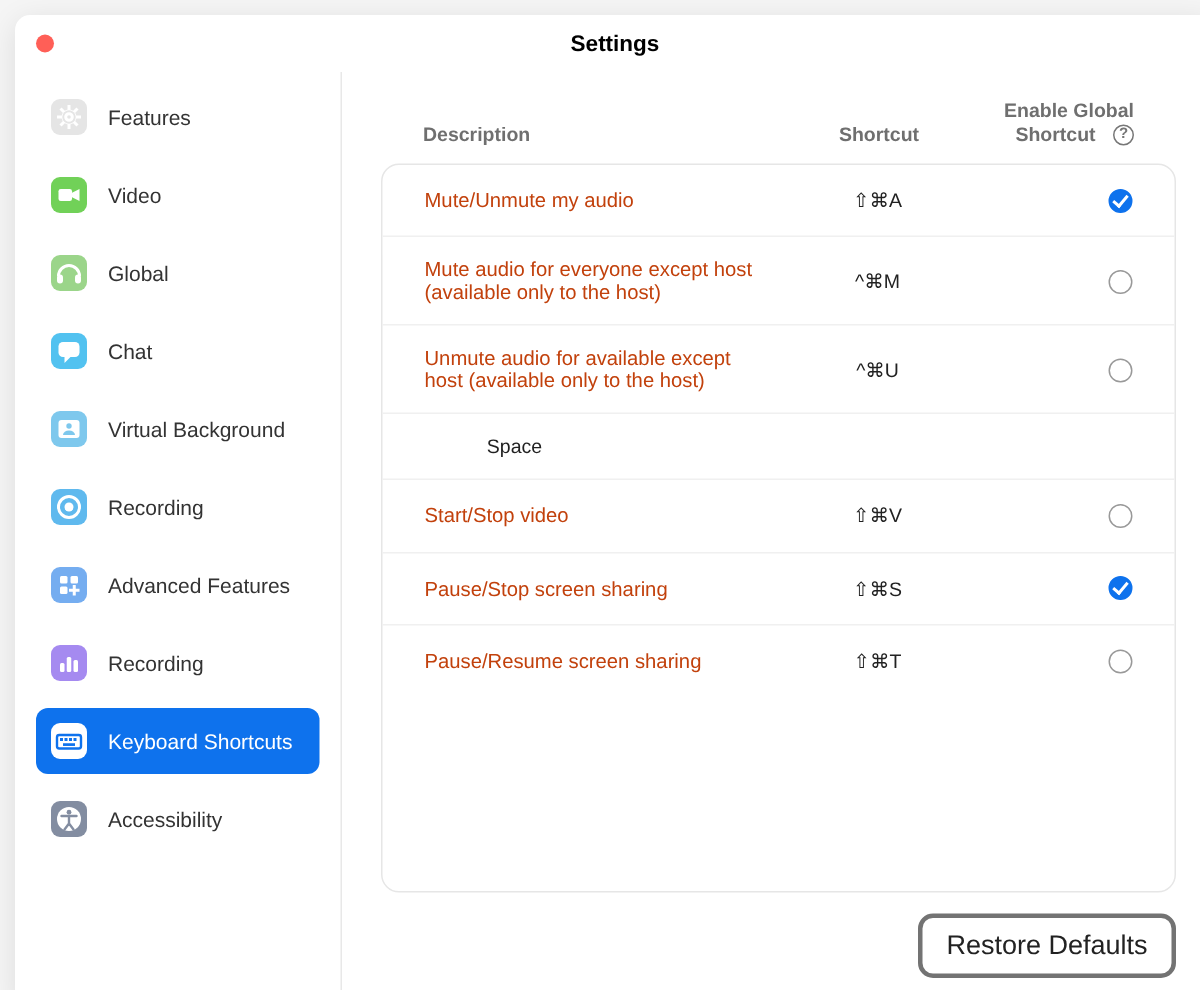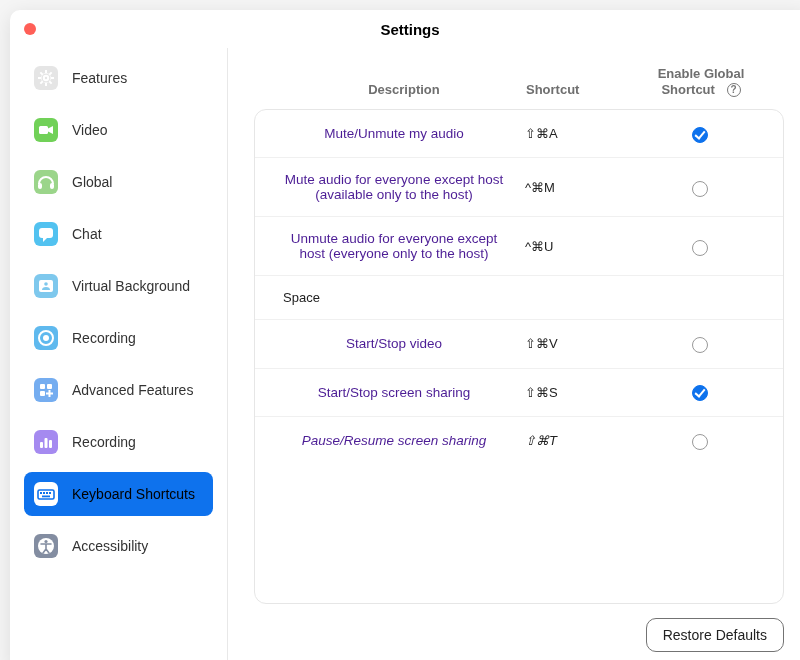--- a/index.html
+++ b/index.html
@@ -5,40 +5,40 @@
     * { box-sizing: border-box; margin: 0; padding: 0; }
     body { font-family: -apple-system, BlinkMacSystemFont, "Segoe UI", Helvetica, Arial, sans-serif; background: #f5f5f5; padding: 10px; }
     .window { width: 800px; height: 660px; background: #fff; border-radius: 10px; box-shadow: 0 4px 20px rgba(0,0,0,0.1); overflow: hidden; position: relative; }
     .titlebar { height: 38px; display: flex; align-items: center; position: relative; }
     .close-dot { width: 12px; height: 12px; border-radius: 50%; background: #ff5f57; position: absolute; left: 14px; top: 13px; }
     .title { flex: 1; text-align: center; font-weight: 600; font-size: 15px; color: #000; }
     .content { display: flex; height: calc(100% - 38px); }
     .sidebar { width: 218px; padding: 8px 0 0 0; border-right: 1px solid #e8e8e8; }
     .sidebar-inner { padding: 0 14px; }
     .sidebar-item { display: flex; align-items: center; padding: 10px 10px; border-radius: 8px; margin-bottom: 8px; cursor: pointer; font-size: 14px; color: #333; }
-    .sidebar-item.selected { background: #0e72ed; color: #000000; }
+    .sidebar-item.selected { background: #0e72ed; color: #ffffff; }
     .sidebar-item .icon { width: 24px; height: 24px; border-radius: 6px; margin-right: 14px; display: flex; align-items: center; justify-content: center; flex-shrink: 0; }
     .main { flex: 1; padding: 18px 26px 18px 26px; display: flex; flex-direction: column; overflow: hidden; }
     .table-header { display: flex; align-items: flex-end; padding: 0 28px 6px 28px; color: #6f6f6f; font-size: 13px; font-weight: 600; }
-    .col-desc { flex: 1; text-align: center; }
-    .col-short { width: 120px; text-align: left; }
-    .col-global { width: 110px; text-align: center; line-height: 1.2; }
+    .col-desc { flex: 1; }
+    .col-short { width: 120px; text-align: center; }
+    .col-global { width: 110px; text-align: right; line-height: 1.2; }
     .help-icon { margin-left: 8px; width: 14px; height: 14px; border: 1px solid #777; border-radius: 50%; display: inline-flex; align-items: center; justify-content: center; font-size: 10px; color: #777; vertical-align: middle; }
     .card { border: 1px solid #e6e6e6; border-radius: 12px; margin-top: 6px; overflow: hidden; flex: 1; overflow-y: auto; }
     .row { display: flex; align-items: center; padding: 14px 28px; border-bottom: 1px solid #f0f0f0; }
-    .row:last-child { border-bottom: none; font-style: italic; }
-    .row .col-desc { font-size: 13.5px; color: #4c1d95; padding-right: 20px; }
+    .row:last-child { border-bottom: none; }
+    .row .col-desc { font-size: 13.5px; color: #c2410c; padding-right: 20px; }
     .row .col-short { font-size: 13px; color: #222; }
     .row .col-global { }
     .checkbox { width: 16px; height: 16px; border-radius: 50%; display: inline-block; vertical-align: middle; }
     .checkbox.checked { background: #0e72ed; border: 1px solid #0e72ed; position: relative; }
     .checkbox.checked::after { content: ""; position: absolute; left: 4px; top: 1px; width: 4px; height: 8px; border: solid #fff; border-width: 0 2px 2px 0; transform: rotate(40deg); }
     .checkbox.unchecked { border: 1.5px solid #999; background: #fff; }
     .footer { padding: 14px 0 0 0; display: flex; justify-content: flex-end; }
-    .restore-btn { padding: 8px 16px; border: 1px solid #737373; border-radius: 10px; background: #fff; font-size: 14px; color: #222; cursor: pointer; }
+    .restore-btn { padding: 8px 16px; border: 3px solid #737373; border-radius: 10px; background: #fff; font-size: 18px; color: #222; cursor: pointer; }
   </style>
 </head>
 <body>
 
 <div class="window">
   <div class="titlebar">
     <div class="close-dot"></div>
     <div class="title">Settings</div>
   </div>
   <div class="content">
@@ -182,35 +182,35 @@
             <div class="col-desc">Mute/Unmute my audio</div>
             <div class="col-short">⇧⌘A</div>
             <div class="col-global"><span class="checkbox checked"></span></div>
           </div>
           <div class="row">
             <div class="col-desc">Mute audio for everyone except host (available only to the host)</div>
             <div class="col-short">^⌘M</div>
             <div class="col-global"><span class="checkbox unchecked"></span></div>
           </div>
           <div class="row">
-            <div class="col-desc">Unmute audio for everyone except host (everyone only to the host)</div>
+            <div class="col-desc">Unmute audio for available except host (available only to the host)</div>
             <div class="col-short">^⌘U</div>
             <div class="col-global"><span class="checkbox unchecked"></span></div>
           </div>
           <div class="row">
             <div class="col-short">Space</div>
             <div class="col-global"></div>
           </div>
           <div class="row">
             <div class="col-desc">Start/Stop video</div>
             <div class="col-short">⇧⌘V</div>
             <div class="col-global"><span class="checkbox unchecked"></span></div>
           </div>
           <div class="row">
-            <div class="col-desc">Start/Stop screen sharing</div>
+            <div class="col-desc">Pause/Stop screen sharing</div>
             <div class="col-short">⇧⌘S</div>
             <div class="col-global"><span class="checkbox checked"></span></div>
           </div>
           <div class="row">
             <div class="col-desc">Pause/Resume screen sharing</div>
             <div class="col-short">⇧⌘T</div>
             <div class="col-global"><span class="checkbox unchecked"></span></div>
           </div>
         </div>
       <div class="footer">

